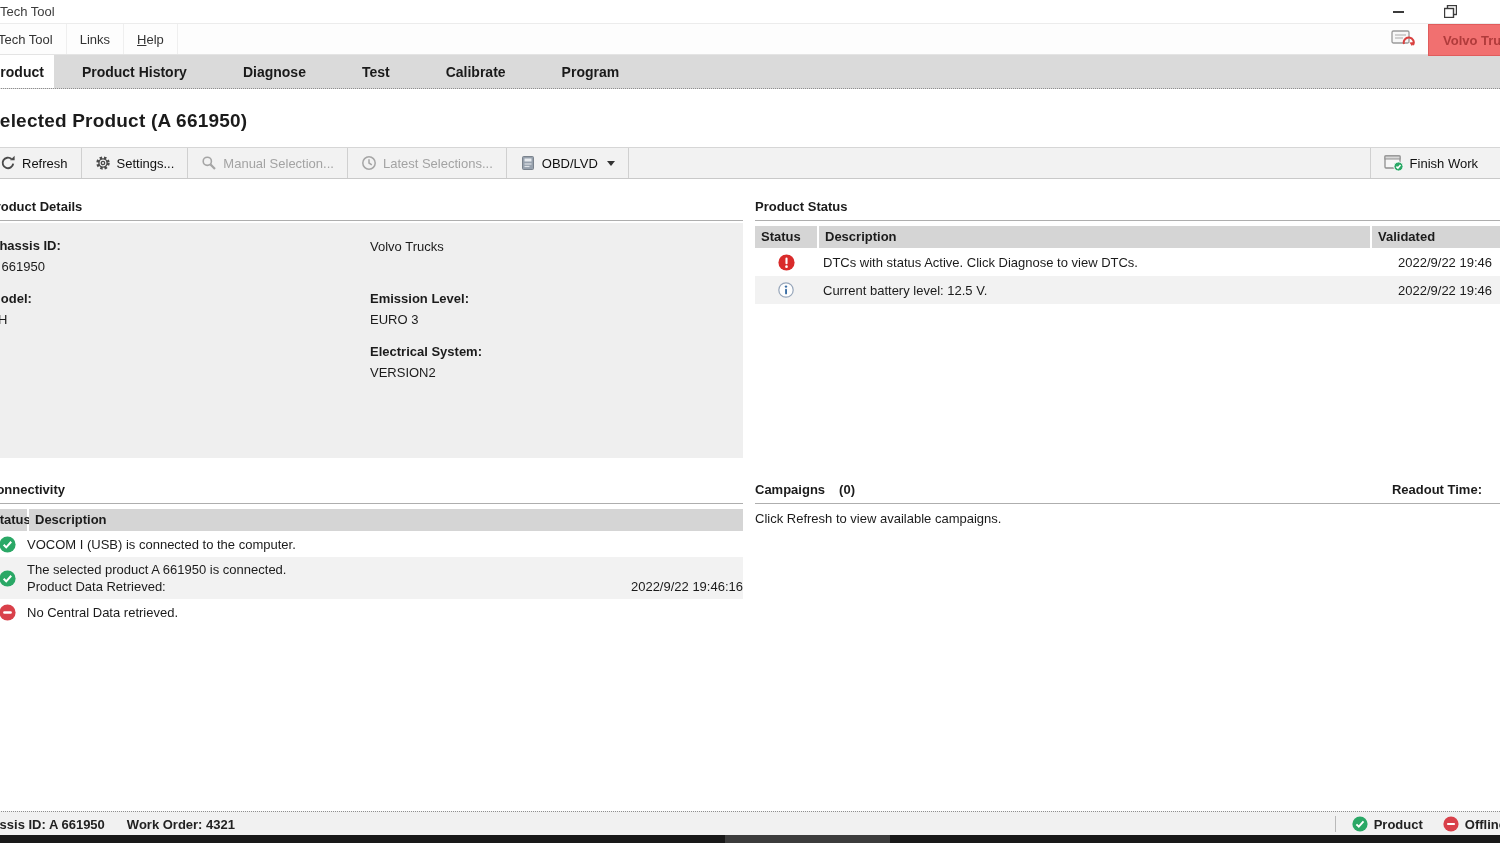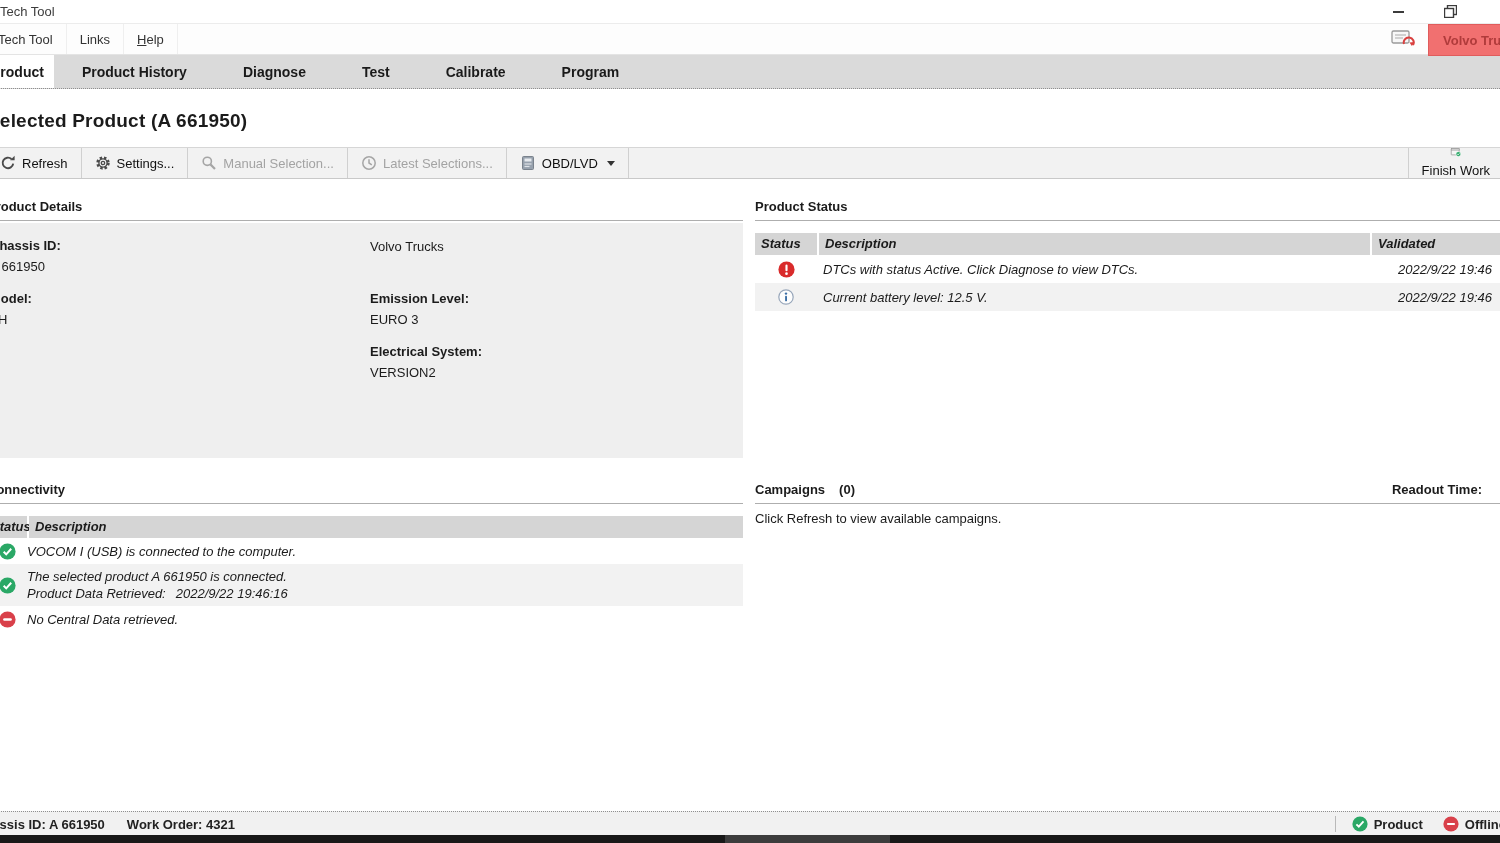--- a/index.html
+++ b/index.html
@@ -40,46 +40,46 @@
   .heading{margin:21px 0 0 0;font-size:19px;font-weight:bold;letter-spacing:.2px;}
 
   
   .toolbar{margin-top:15px;height:30px;background:#f2f2f2;border-top:1px solid #d6d6d6;border-bottom:1px solid #c9c9c9;display:flex;align-items:stretch;}
   .tbtn{display:flex;align-items:center;gap:6px;padding:0 13px;font-size:13px;color:#111;border-right:1px solid #d0d0d0;cursor:pointer;white-space:nowrap;}
   .tbtn:first-child{padding-left:13px;}
   .tbtn.disabled{color:#a3a3a3;cursor:default;}
   .tbtn.disabled svg{opacity:.45;}
   .tbtn .caret{width:0;height:0;border-left:4px solid transparent;border-right:4px solid transparent;border-top:5px solid #333;margin-left:3px;}
   .tb-right{margin-left:auto;display:flex;align-items:stretch;}
-  .tbtn.finish{border-right:none;border-left:1px solid #d0d0d0;padding-right:10px;flex-direction:column;}
+  .tbtn.finish{border-right:none;border-left:1px solid #d0d0d0;padding-right:22px;}
 
   
   .main{margin-top:20px;display:grid;grid-template-columns:756px 745px;grid-template-rows:264px auto;column-gap:12px;}
   .section-head{font-size:13px;font-weight:bold;padding-bottom:6px;border-bottom:1px solid #aeaeae;display:flex;align-items:flex-end;}
   .details-box{background:#efefef;height:222px;padding:13px 0 0 3px;margin-top:2px;}
   .fieldgrid{display:grid;grid-template-columns:380px auto;row-gap:12px;}
   .field .lbl{font-weight:bold;line-height:20px;}
   .field .val{line-height:21px;}
 
   
-  .tbl{margin-top:12px;font-style:italic;}
+  .tbl{margin-top:5px;}
   .thead{display:grid;column-gap:2px;background:#fff;}
   .thead .hcell{background:#d5d5d5;font-weight:bold;padding:3px 6px;line-height:16px;}
   .ps-grid{grid-template-columns:62px 1fr 128px;}
   .cn-grid{grid-template-columns:40px 1fr;}
   .trow{display:grid;align-items:center;}
   .trow.alt{background:#f2f2f2;}
   .ps-row{grid-template-columns:62px 1fr 128px;height:28px;}
   .ps-row .icn{display:flex;justify-content:center;}
   .ps-row .desc{padding-left:6px;}
   .ps-row .val{text-align:right;padding-right:8px;}
   .cn-row{grid-template-columns:40px 1fr;padding:4px 0;}
   .cn-row .icn{display:flex;justify-content:center;align-items:flex-start;padding-top:1px;}
   .cn-row .desc{line-height:17px;}
-  .cn-row .l2wrap{display:flex;}
+  .cn-row .l2wrap{display:flex;justify-content:space-between;}
   .cn-row .ts{white-space:nowrap;padding-left:10px;}
 
   
   .camp-head{display:flex;align-items:flex-end;justify-content:space-between;font-weight:bold;padding-bottom:6px;border-bottom:1px solid #aeaeae;}
   .camp-head .left{display:flex;gap:14px;}
   .camp-head .right{padding-right:18px;}
   .camp-msg{margin-top:7px;}
 
   .conn-block{margin-top:19px;}
 

